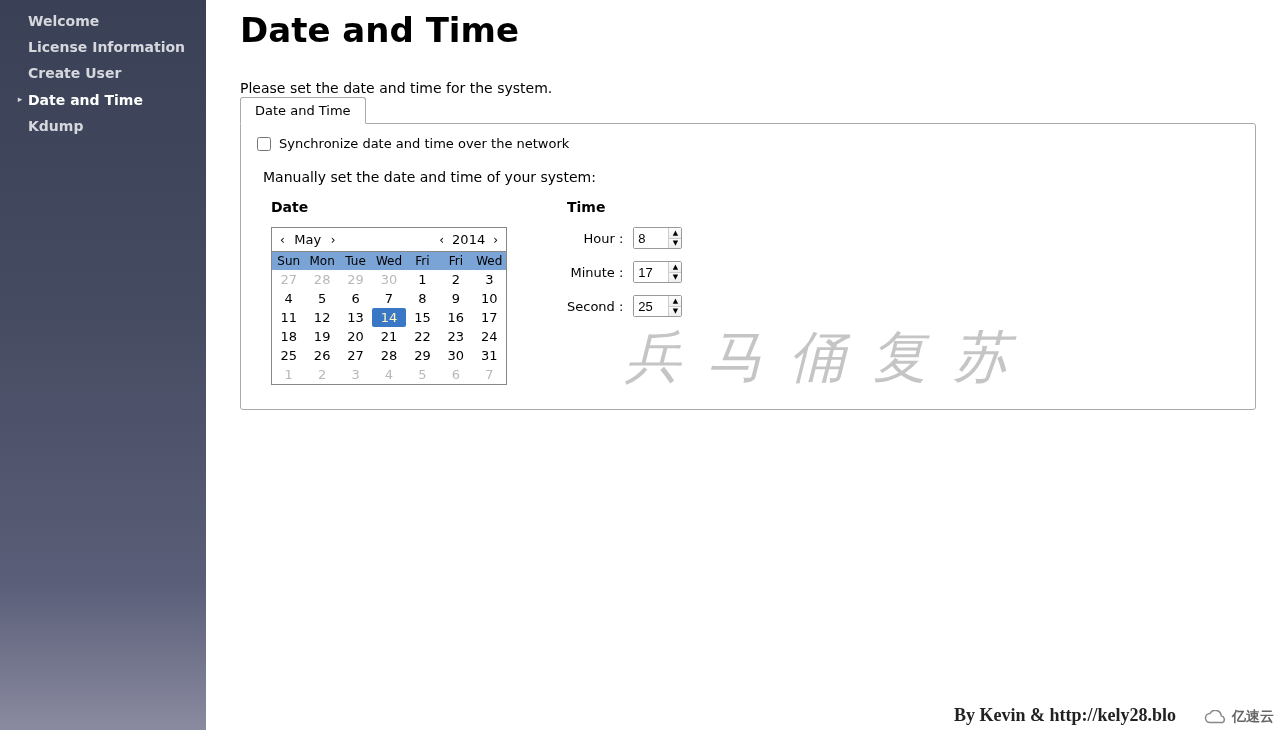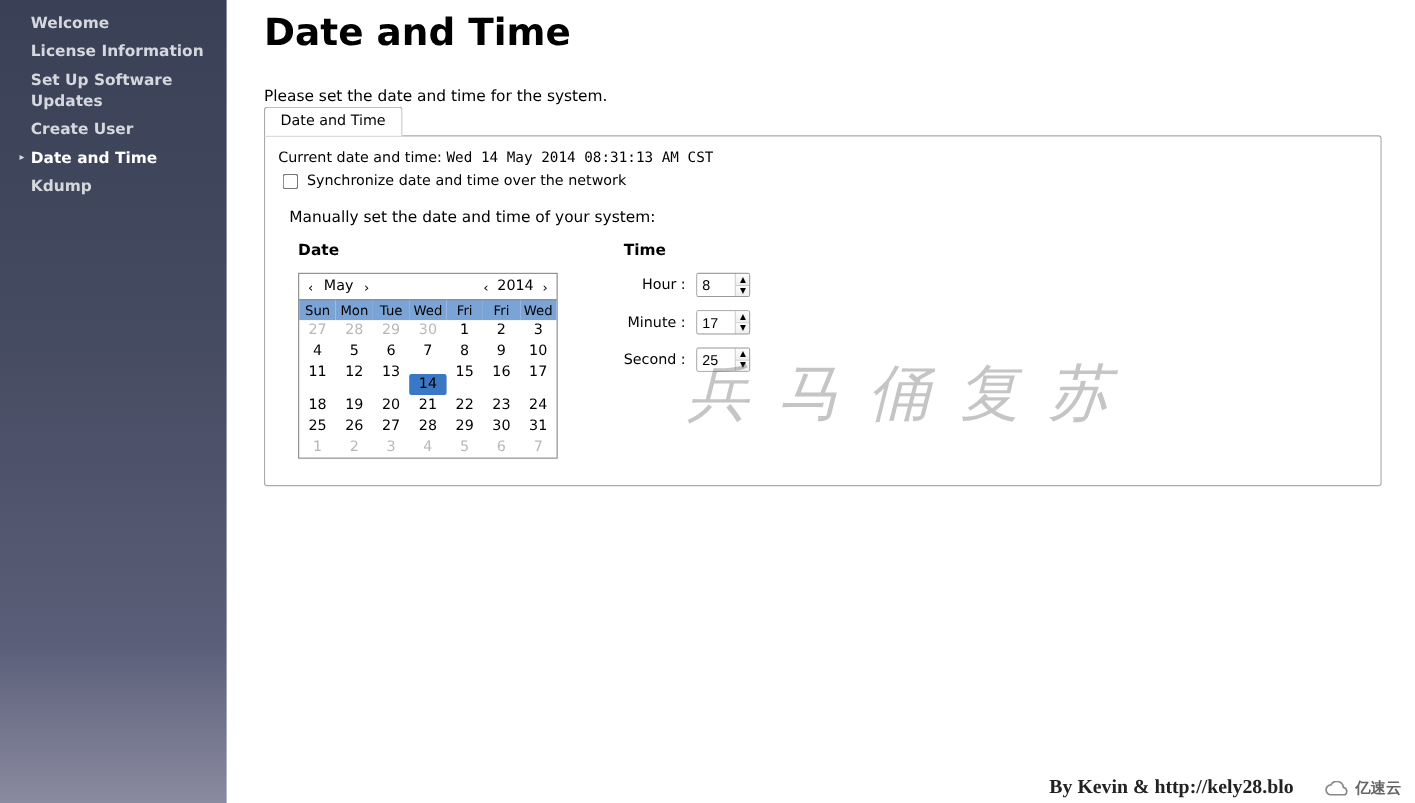--- a/index.html
+++ b/index.html
@@ -26,21 +26,21 @@
 .calendar { border: 1px solid #888; width: 236px; background: #fff; }
 .cal-header { display: flex; padding: 4px 6px; font-size: 13px; }
 .cal-nav { display: flex; align-items: center; gap: 6px; }
 .cal-nav .btn { cursor: pointer; font-size: 12px; padding: 0 2px; user-select: none; }
 .cal-nav .val { min-width: 30px; text-align: center; }
 .cal-spacer { flex: 1; }
 .cal-grid { display: grid; grid-template-columns: repeat(7, 1fr); }
 .cal-dow { background: #7aa3d6; color: #000; text-align: center; padding: 2px 0; font-size: 12px; border-top: 1px solid #888; }
 .cal-day { text-align: center; padding: 2px 0; font-size: 13px; cursor: pointer; }
 .cal-day.muted { color: #b8b8b8; }
-.cal-day.selected { background: #3a78c6; color: #000000; border-radius: 2px; margin-top: 11px; }
+.cal-day.selected { background: #3a78c6; color: #fef9c3; border-radius: 2px; }
 .time-fields { display: flex; flex-direction: column; gap: 12px; }
 .time-row { display: flex; align-items: center; justify-content: flex-end; gap: 10px; }
 .time-row label { font-size: 13px; text-align: left; }
 .spinbox { display: flex; align-items: stretch; border: 1px solid #999; border-radius: 2px; background: #fff; height: 22px; }
 .spinbox input { border: none; width: 34px; padding: 0 4px; font-size: 13px; outline: none; }
 .spin-btns { display: flex; flex-direction: column; border-left: 1px solid #ccc; width: 13px; }
 .spin-btns .sb { flex: 1; display: flex; align-items: center; justify-content: center; font-size: 7px; cursor: pointer; background: linear-gradient(#fdfdfd,#eee); user-select: none; }
 .spin-btns .sb:first-child { border-bottom: 1px solid #ccc; }
 .button-bar { position: absolute; right: 30px; bottom: 18px; display: flex; gap: 10px; }
 .btn-std { border: 1px solid #999; background: linear-gradient(#fdfdfd,#ececec); padding: 4px 20px; font-size: 13px; border-radius: 3px; cursor: pointer; }
@@ -57,47 +57,40 @@
     <div class="sidebar-item">
         <span class="arrow"></span>
         <span class="label">Welcome</span>
       </div>
     <div class="sidebar-item">
         <span class="arrow"></span>
         <span class="label">License Information</span>
       </div>
     <div class="sidebar-item">
         <span class="arrow"></span>
-        <span class="label">Set Up Software Updates</span>
-      </div>
-    <div class="sidebar-item">
-        <span class="arrow"></span>
         <span class="label">Create User</span>
       </div>
     <div class="sidebar-item current">
         <span class="arrow">▸</span>
         <span class="label">Date and Time</span>
       </div>
     <div class="sidebar-item">
         <span class="arrow"></span>
         <span class="label">Kdump</span>
       </div>
   </div>
 
   <div class="main">
     <h1 class="page-title">Date and Time</h1>
     <p class="page-desc">Please set the date and time for the system.</p>
 
     <div class="tab-wrap">
       <div class="tab">Date and Time</div>
     </div>
     <div class="panel">
-      <div class="current-line">
-        <span class="lbl">Current date and time:  </span><span>Wed 14 May 2014 08:31:13 AM CST</span>
-      </div>
       <div class="sync-row">
         <input type="checkbox" style="">
         <label>Synchronize date and time over the network</label>
       </div>
       <p class="manual-lbl">Manually set the date and time of your system:</p>
 
       <div class="dt-row">
         <div class="dt-date">
           <div class="dt-col-label">Date</div>
           <div class="calendar">

